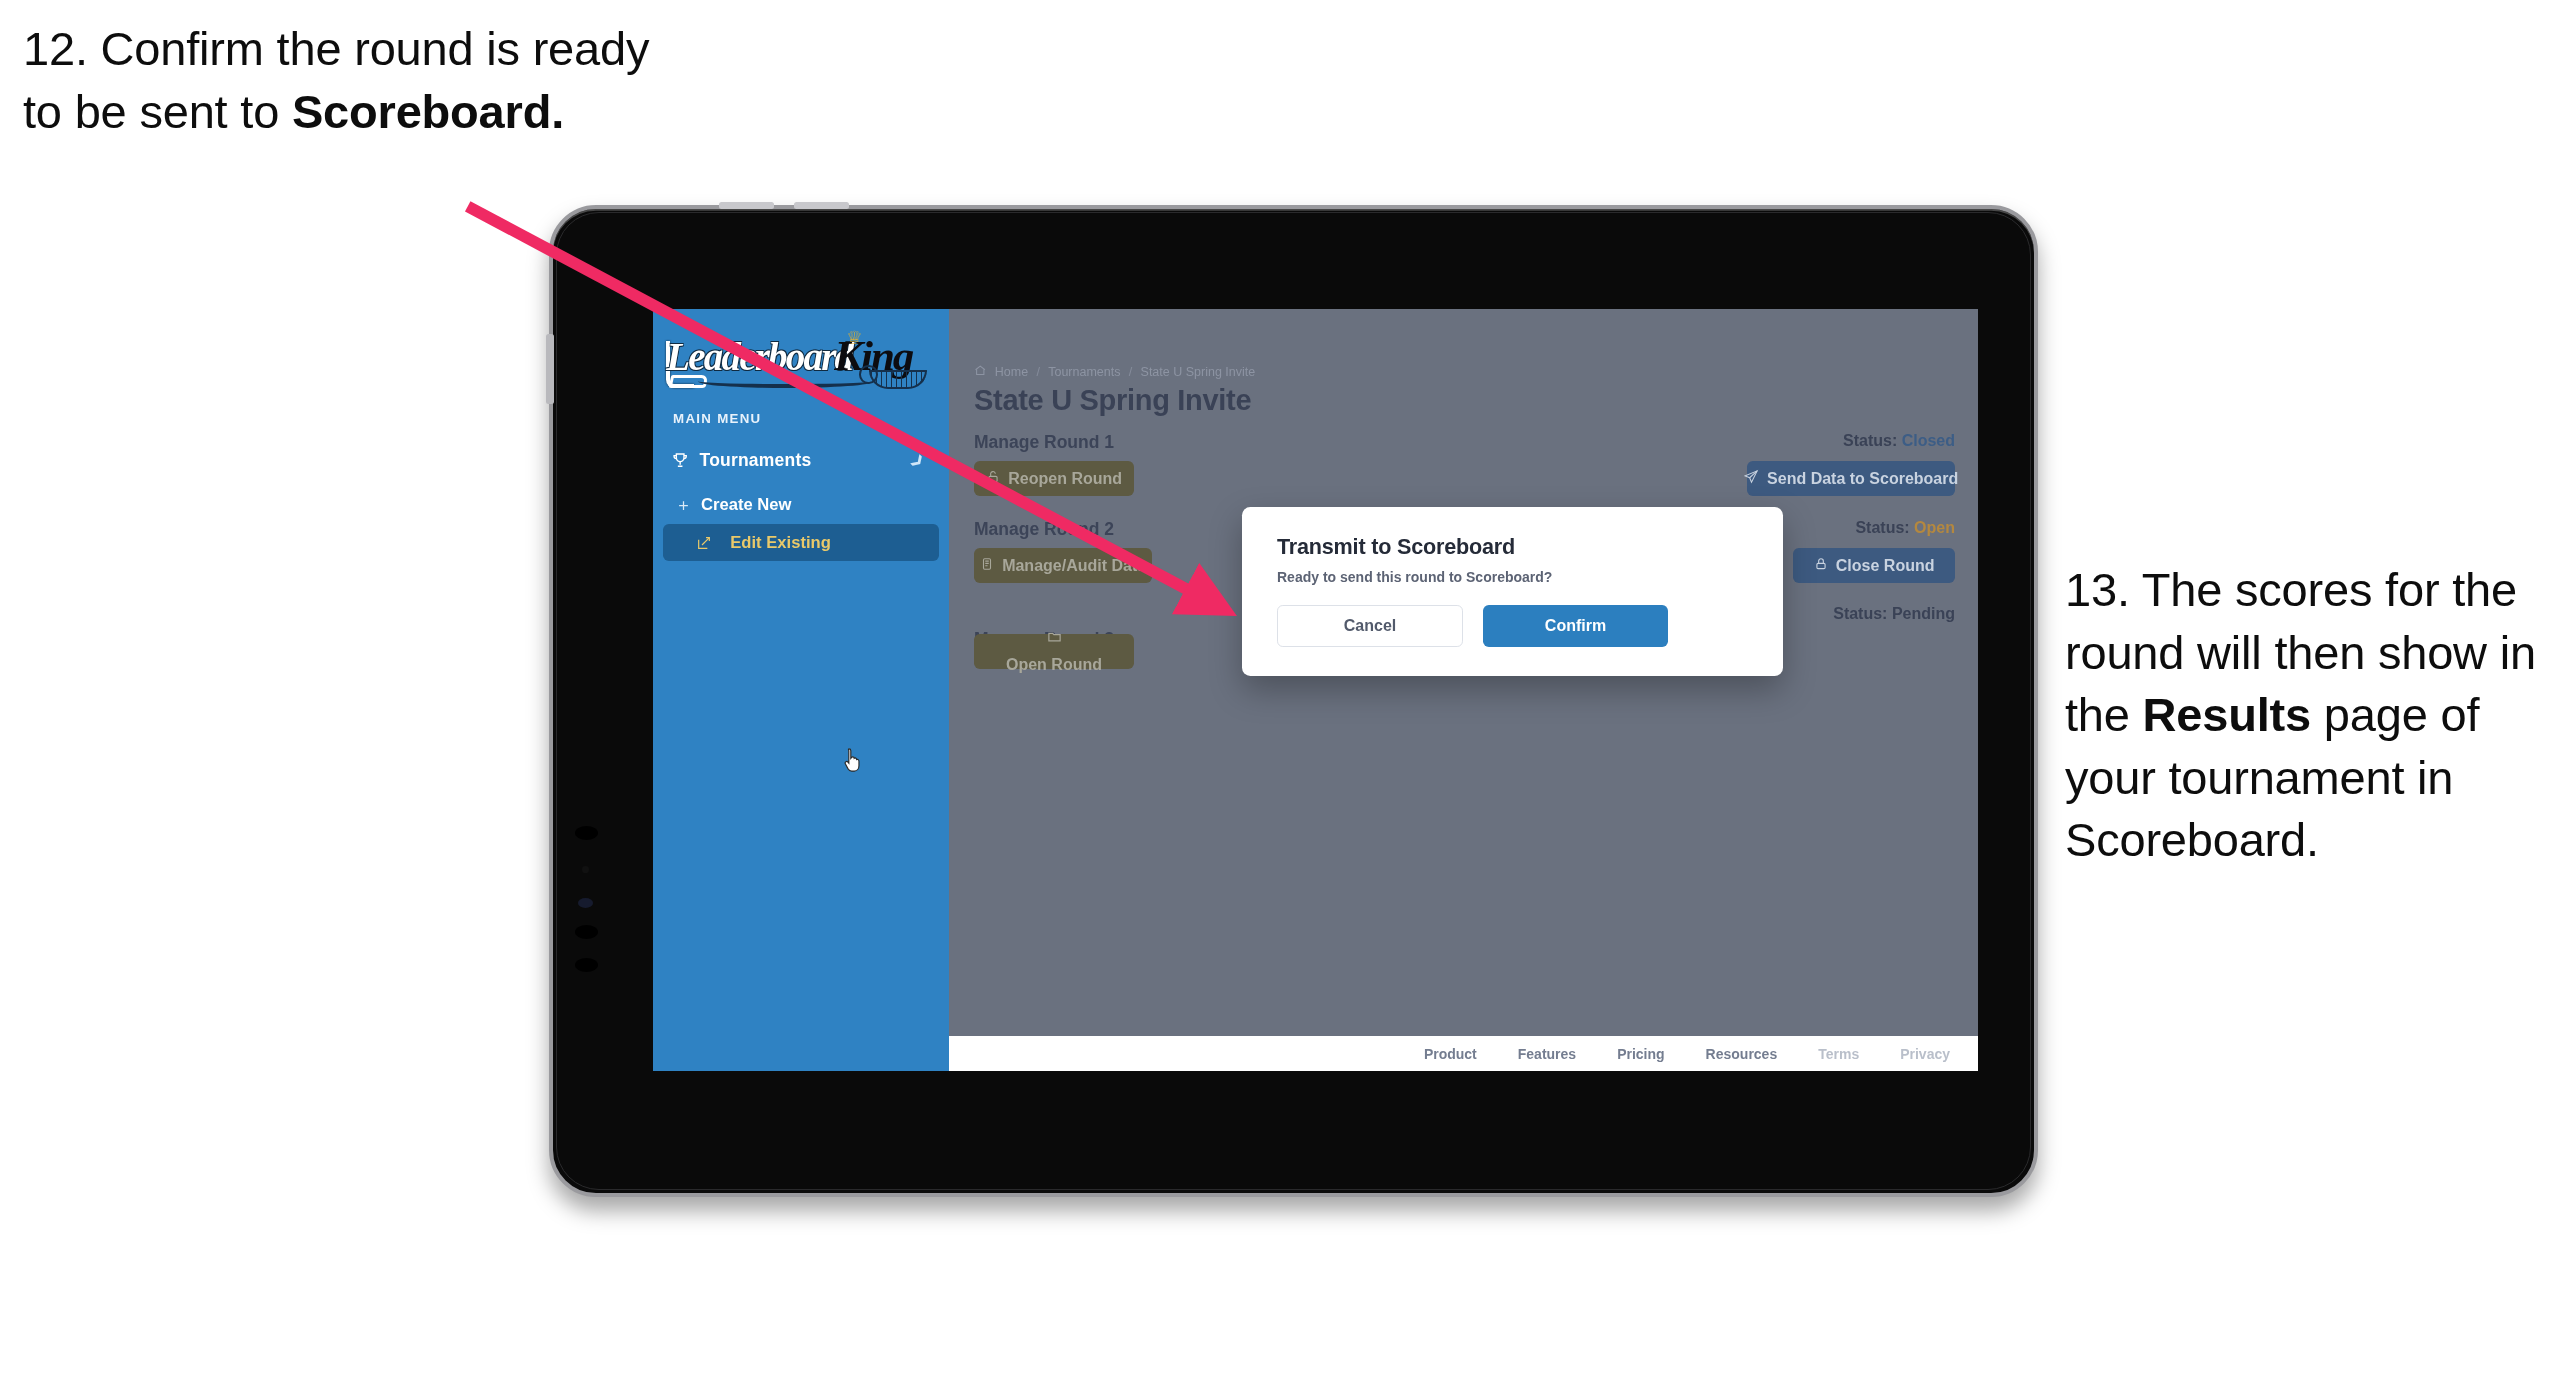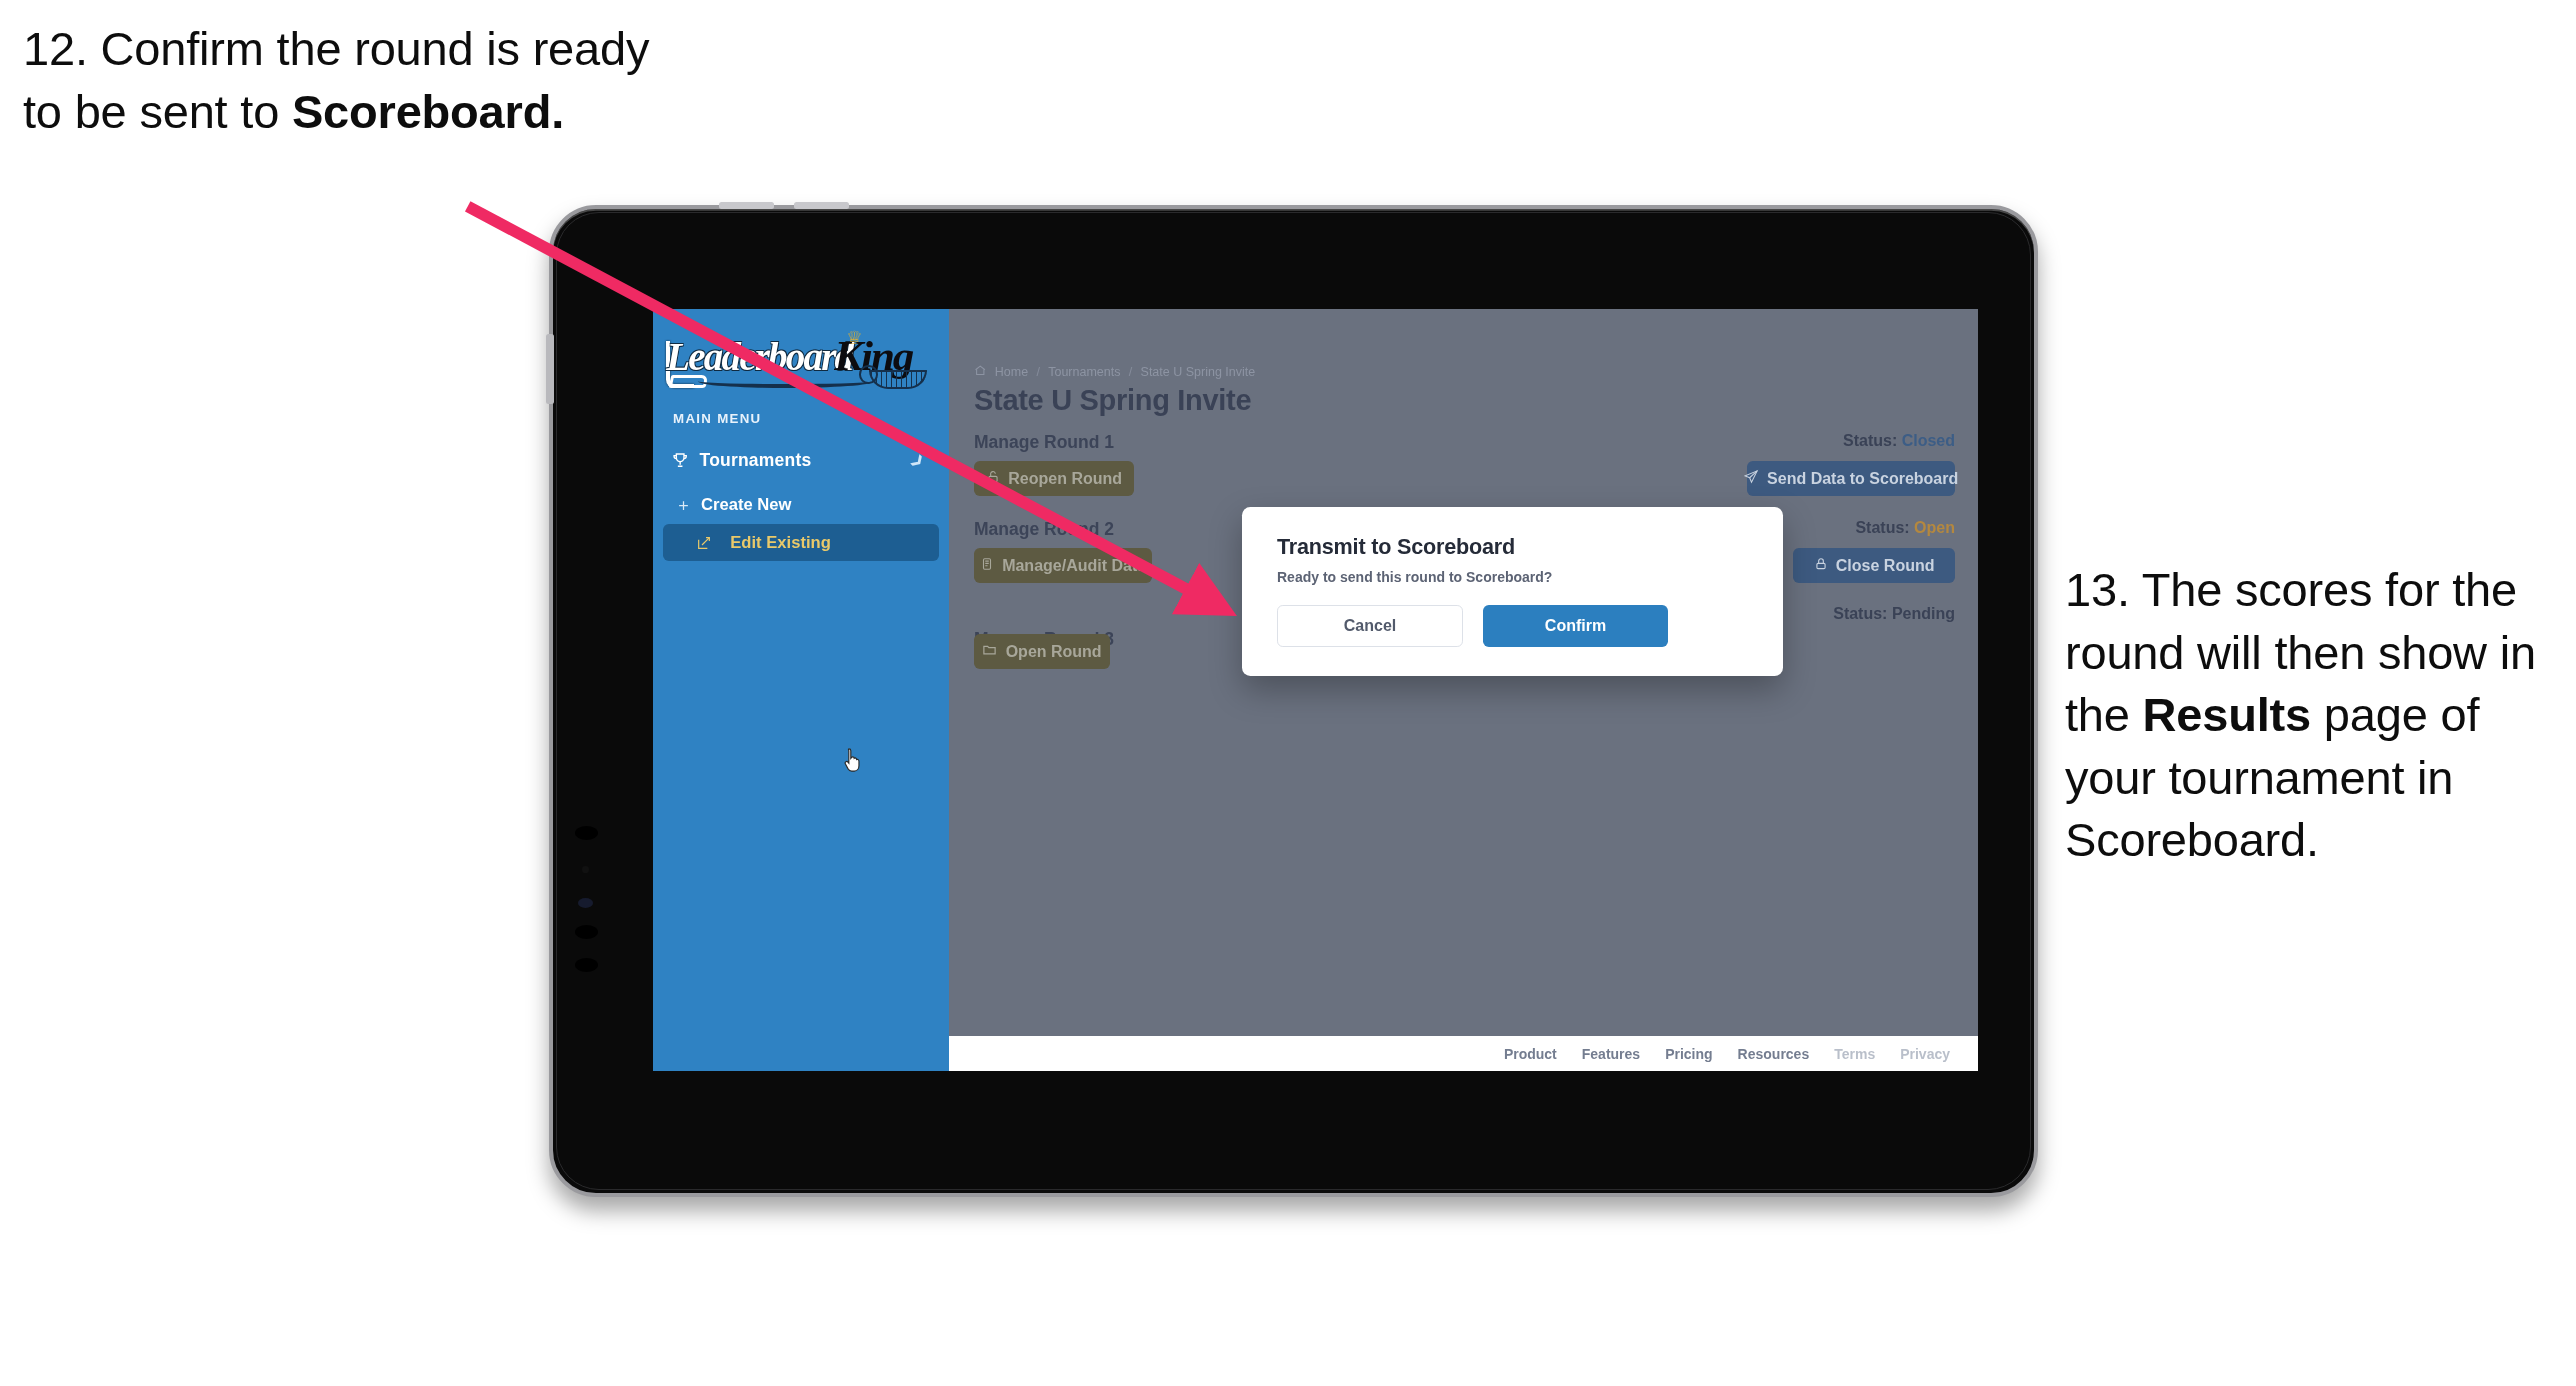--- a/index.html
+++ b/index.html
@@ -206,27 +206,27 @@
   #btn-reopen { top: 152px; width: 160px; }
   #btn-send { top: 152px; width: 208px; }
 
   #r2-head { top: 210px; }
   #r2-status { top: 210px; }
   #btn-manage { top: 239px; width: 178px; }
   #btn-close { top: 239px; width: 162px; }
 
   #r3-head { top: 296px; margin-top: 24px; }
   #r3-status { top: 296px; }
-  #btn-open { top: 325px; width: 136px; }
+  #btn-open { top: 325px; width: 160px; flex-direction: column; }
 
   #footer {
     position: absolute; left: 0; right: 0; bottom: 0; height: 35px;
     background: #ffffff;
     display: flex; align-items: center; justify-content: flex-end;
-    gap: 25px; padding-right: 28px;
+    gap: 41px; padding-right: 28px;
   }
   #footer a {
     font-size: 14px; font-weight: 700; color: #747d90;
     text-decoration: none;
   }
   #footer a.dim { color: #b9bfca; }
 
   
   #modal {
     position: absolute;

